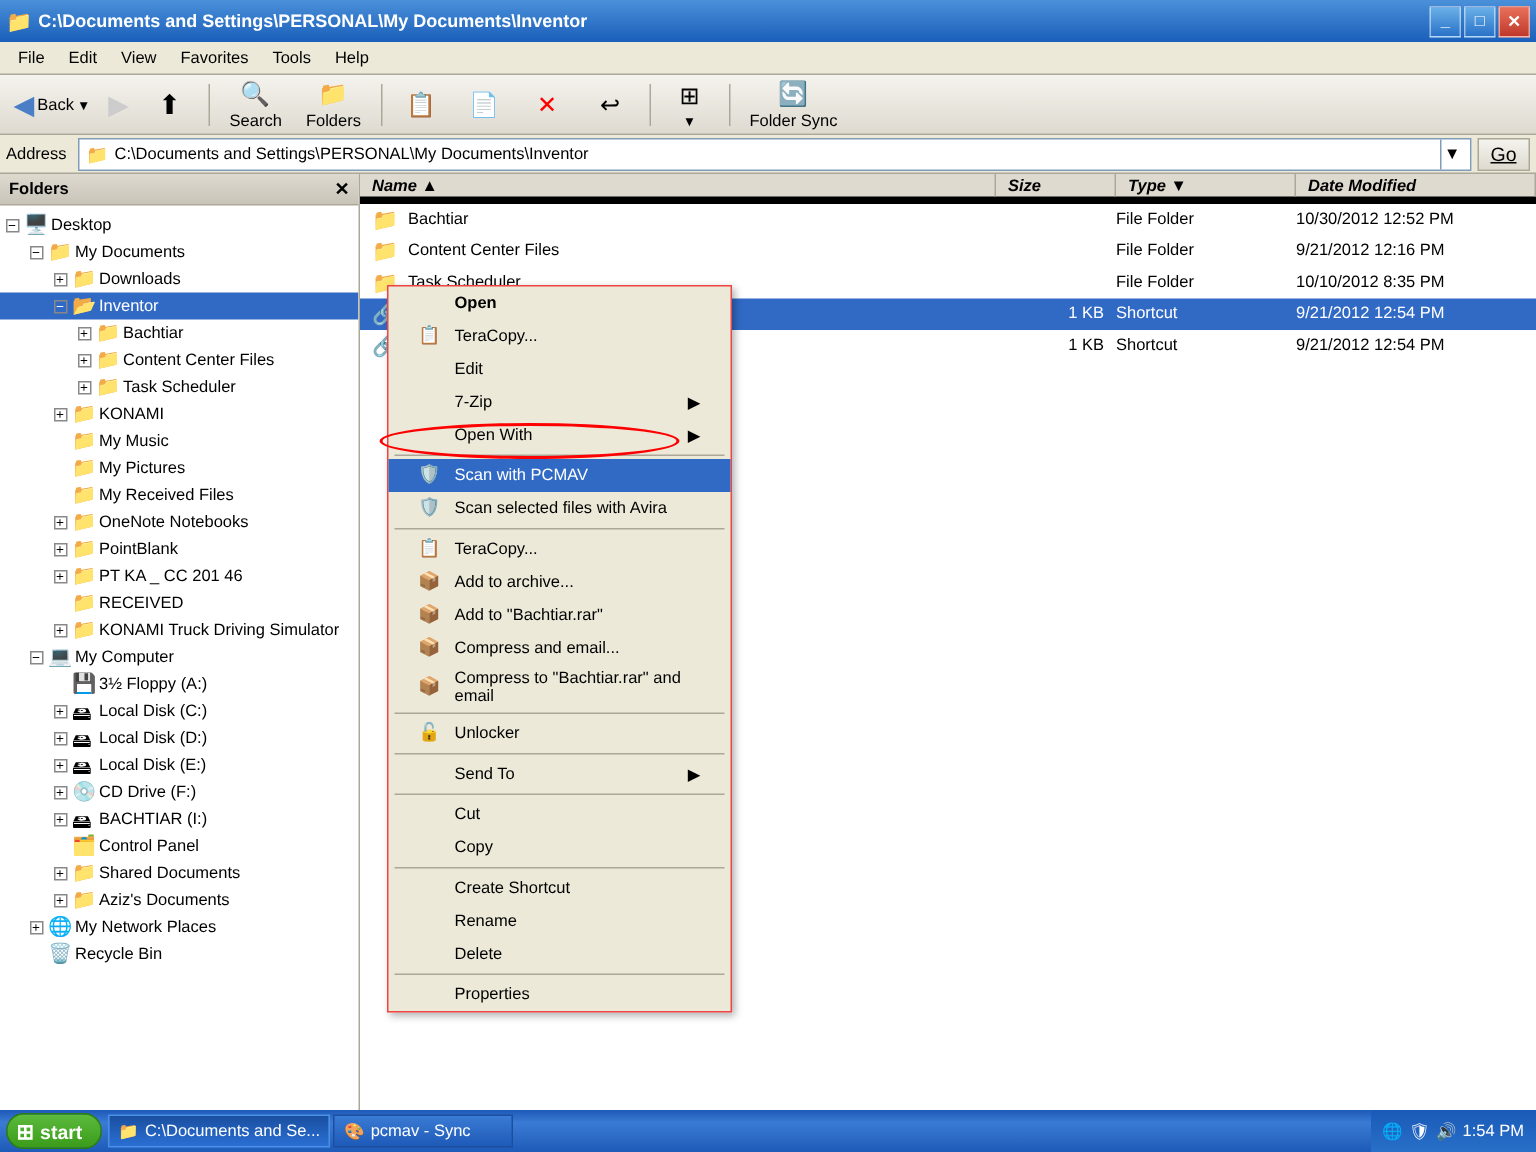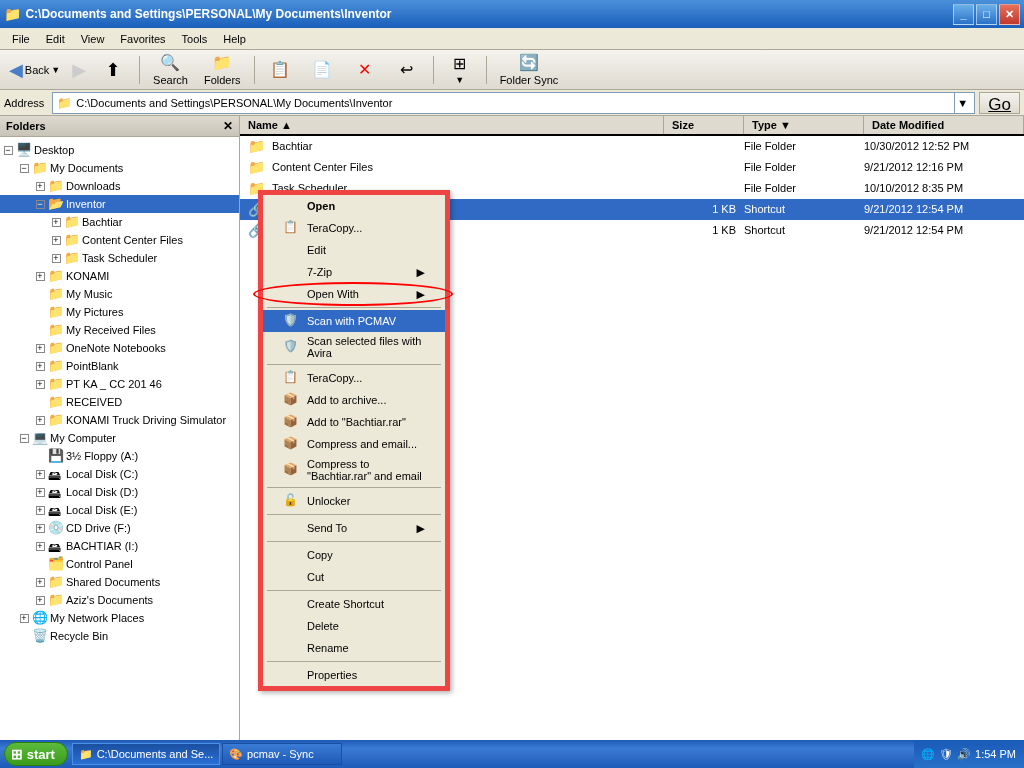--- a/index.html
+++ b/index.html
@@ -73,21 +73,21 @@
       flex: 1; display: flex; align-items: center;
       background: white; border: 1px solid #7f9db9;
       height: 22px; padding: 0 4px;
     }
     .address-icon { margin-right: 4px; font-size: 12px; }
     .address-text { flex: 1; font-size: 11px; border: none; outline: none; background: transparent; }
     .address-dropdown { width: 16px; cursor: pointer; text-align: center; border-left: 1px solid #7f9db9; height: 100%; display: flex; align-items: center; justify-content: center; }
     .go-btn {
       background: linear-gradient(to bottom, #f5f3ee, #dedad0);
       border: 1px solid #ACA899;
-      padding: 2px 8px; cursor: pointer; font-size: 17px; height: 22px; text-decoration: underline;
+      padding: 2px 8px; cursor: pointer; font-size: 13px; height: 22px; text-decoration: underline;
     }
 
     
     .main-content {
       display: flex;
       height: calc(768px - 28px - 22px - 40px - 26px - 28px);
     }
 
     
     .folders-panel {
@@ -130,22 +130,23 @@
     .file-list-panel {
       flex: 1;
       background: white;
       display: flex;
       flex-direction: column;
       overflow: hidden;
     }
     .file-list-header {
       display: flex;
       background: #dedad0;
-      border-bottom: 2px solid #000000;
+      border-bottom: 5px solid #000000;
       height: 20px;
+      font-style: italic;
     }
     .col-header {
       padding: 2px 8px;
       font-size: 11px;
       font-weight: bold;
       border-right: 1px solid #ACA899;
       cursor: pointer;
       display: flex; align-items: center; gap: 4px;
     }
     .col-name { flex: 1; }
@@ -165,23 +166,23 @@
     .file-name { flex: 1; font-size: 11px; padding-left: 4px; }
     .file-size { width: 80px; font-size: 11px; text-align: right; padding-right: 8px; }
     .file-type { width: 120px; font-size: 11px; }
     .file-date { width: 160px; font-size: 11px; }
 
     
     .context-menu {
       position: absolute;
       left: 258px;
       top: 190px;
-      width: 192px;
+      width: 230px;
       background: #ECE9D8;
-      border: 5px solid #ef4444;
+      border: 1px solid #ef4444;
       box-shadow: 2px 2px 5px rgba(0,0,0,0.3);
       z-index: 1000;
       font-size: 11px;
     }
     .ctx-item {
       padding: 3px 20px;
       cursor: pointer;
       display: flex;
       align-items: center;
       gap: 8px;
@@ -638,38 +639,38 @@
       <span>Unlocker</span>
     </div>
     <div class="ctx-sep"></div>
     <div class="ctx-item has-arrow">
       <span class="ctx-icon"></span>
       <span>Send To</span>
     </div>
     <div class="ctx-sep"></div>
     <div class="ctx-item">
       <span class="ctx-icon"></span>
+      <span>Cut</span>
+    </div>
+    <div class="ctx-item">
+      <span class="ctx-icon"></span>
       <span>Copy</span>
     </div>
-    <div class="ctx-item">
-      <span class="ctx-icon"></span>
-      <span>Cut</span>
-    </div>
     <div class="ctx-sep"></div>
     <div class="ctx-item">
       <span class="ctx-icon"></span>
       <span>Create Shortcut</span>
     </div>
     <div class="ctx-item">
       <span class="ctx-icon"></span>
+      <span>Rename</span>
+    </div>
+    <div class="ctx-item">
+      <span class="ctx-icon"></span>
       <span>Delete</span>
-    </div>
-    <div class="ctx-item">
-      <span class="ctx-icon"></span>
-      <span>Rename</span>
     </div>
     <div class="ctx-sep"></div>
     <div class="ctx-item">
       <span class="ctx-icon"></span>
       <span>Properties</span>
     </div>
   </div>
 
 <div class="scan-highlight"></div>
 

